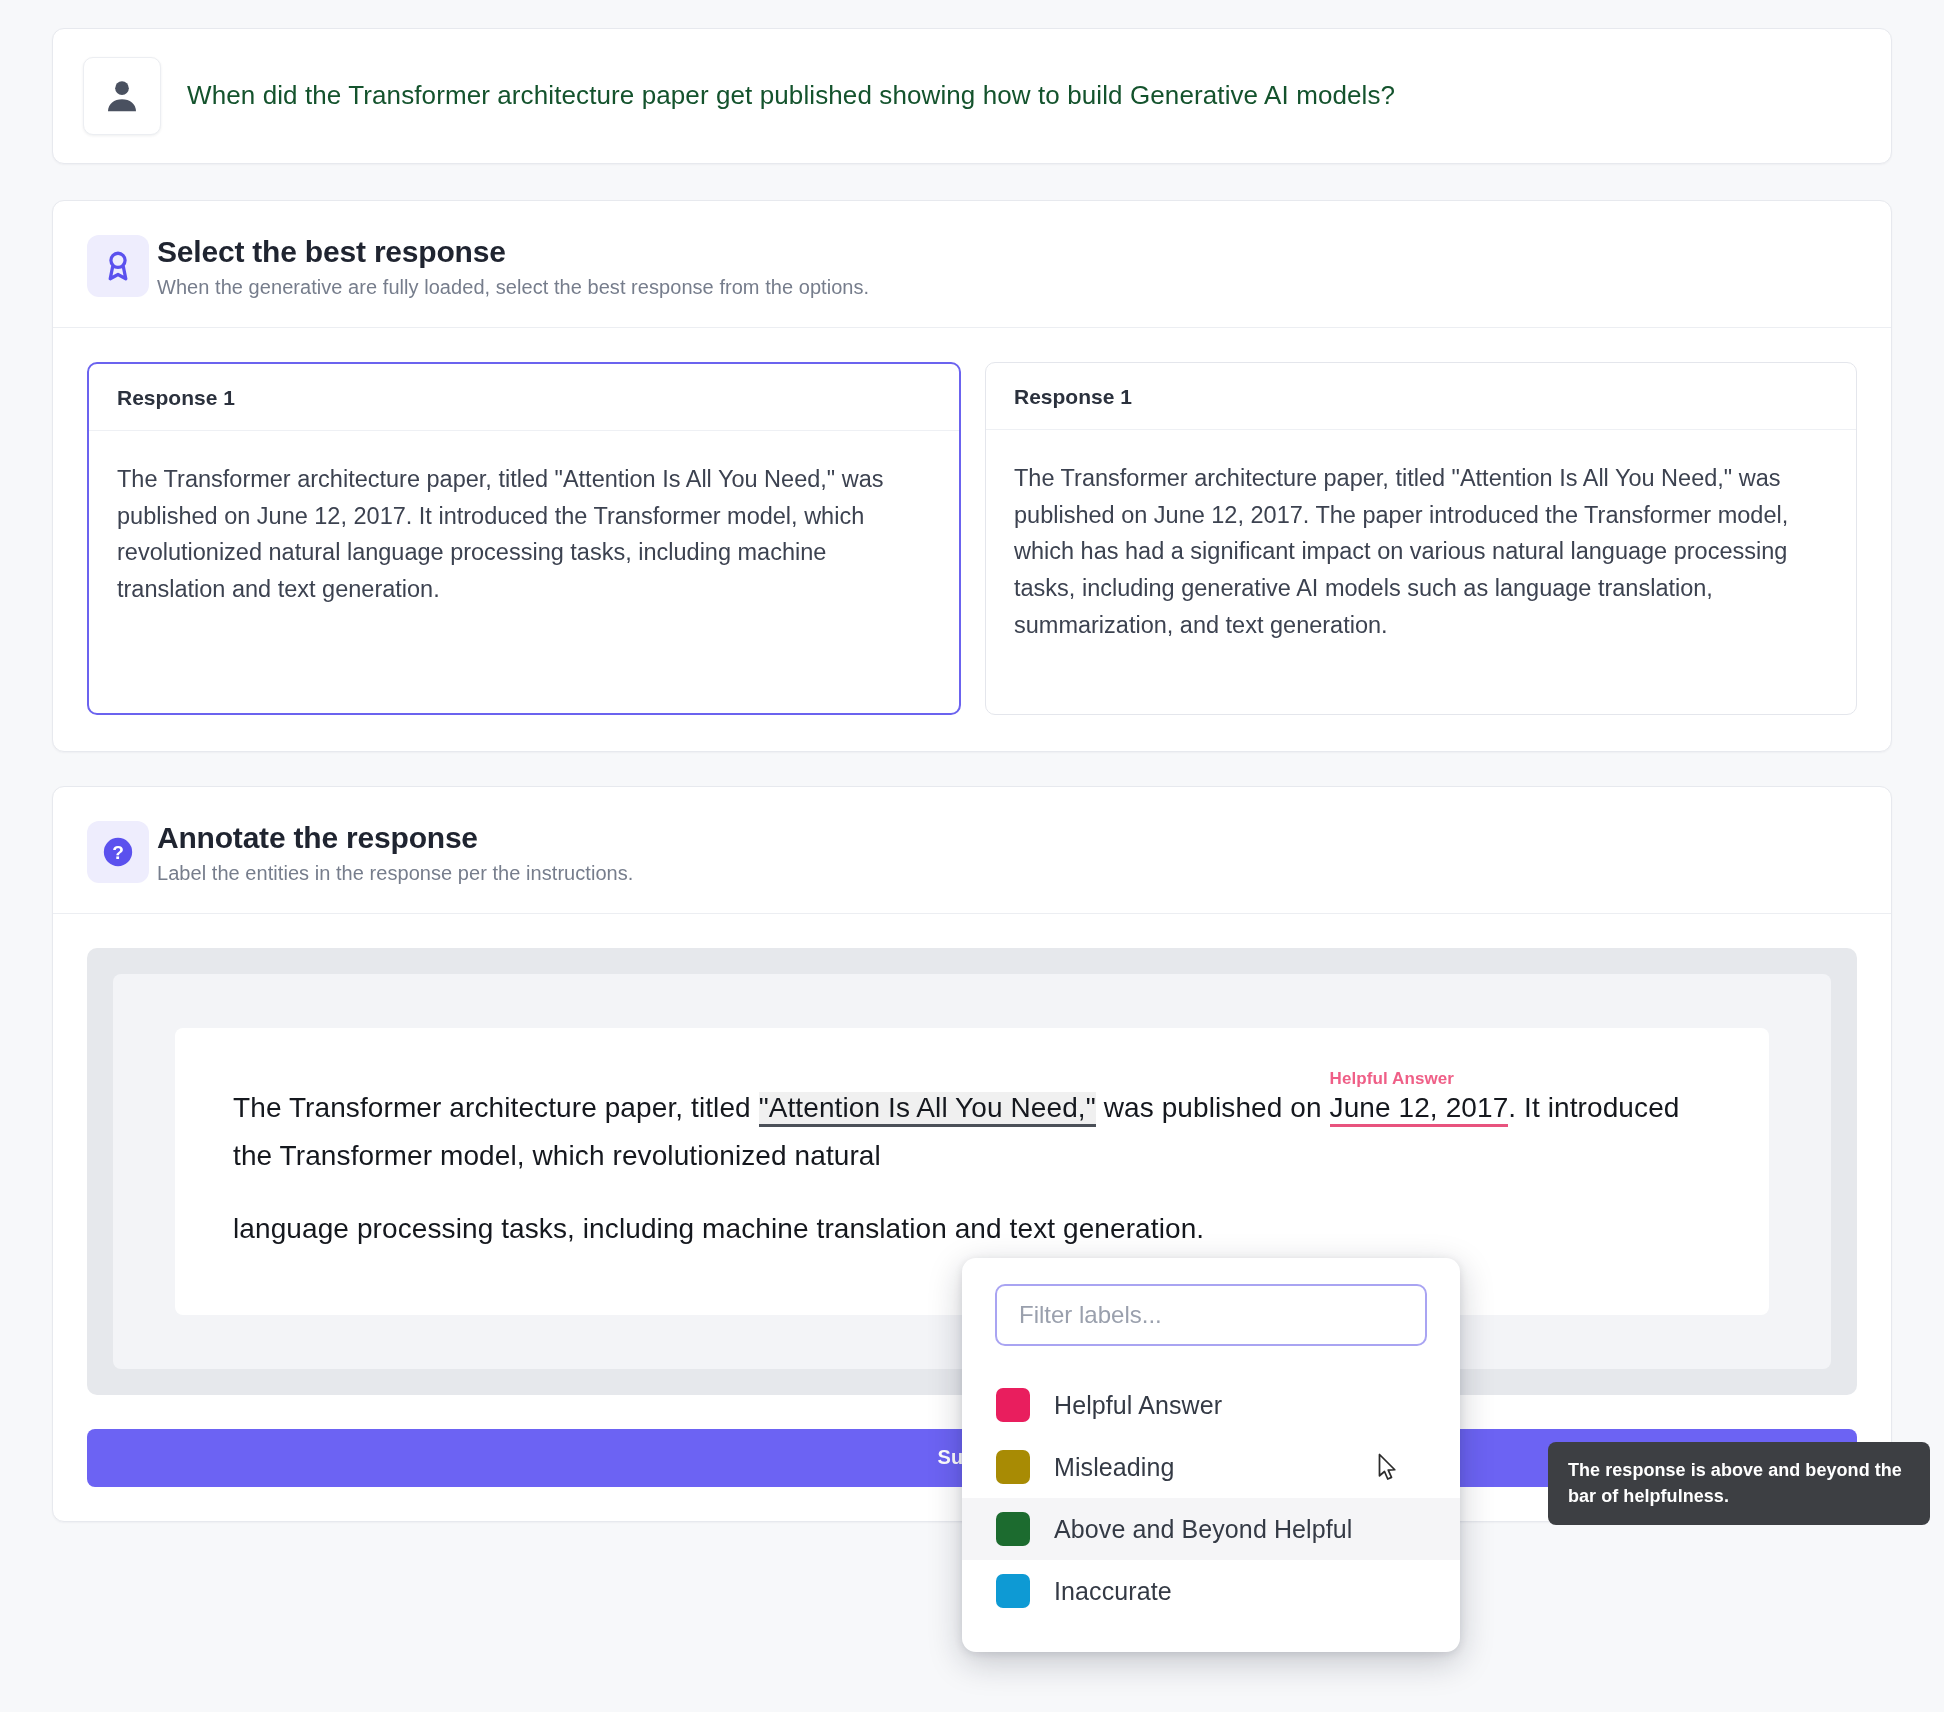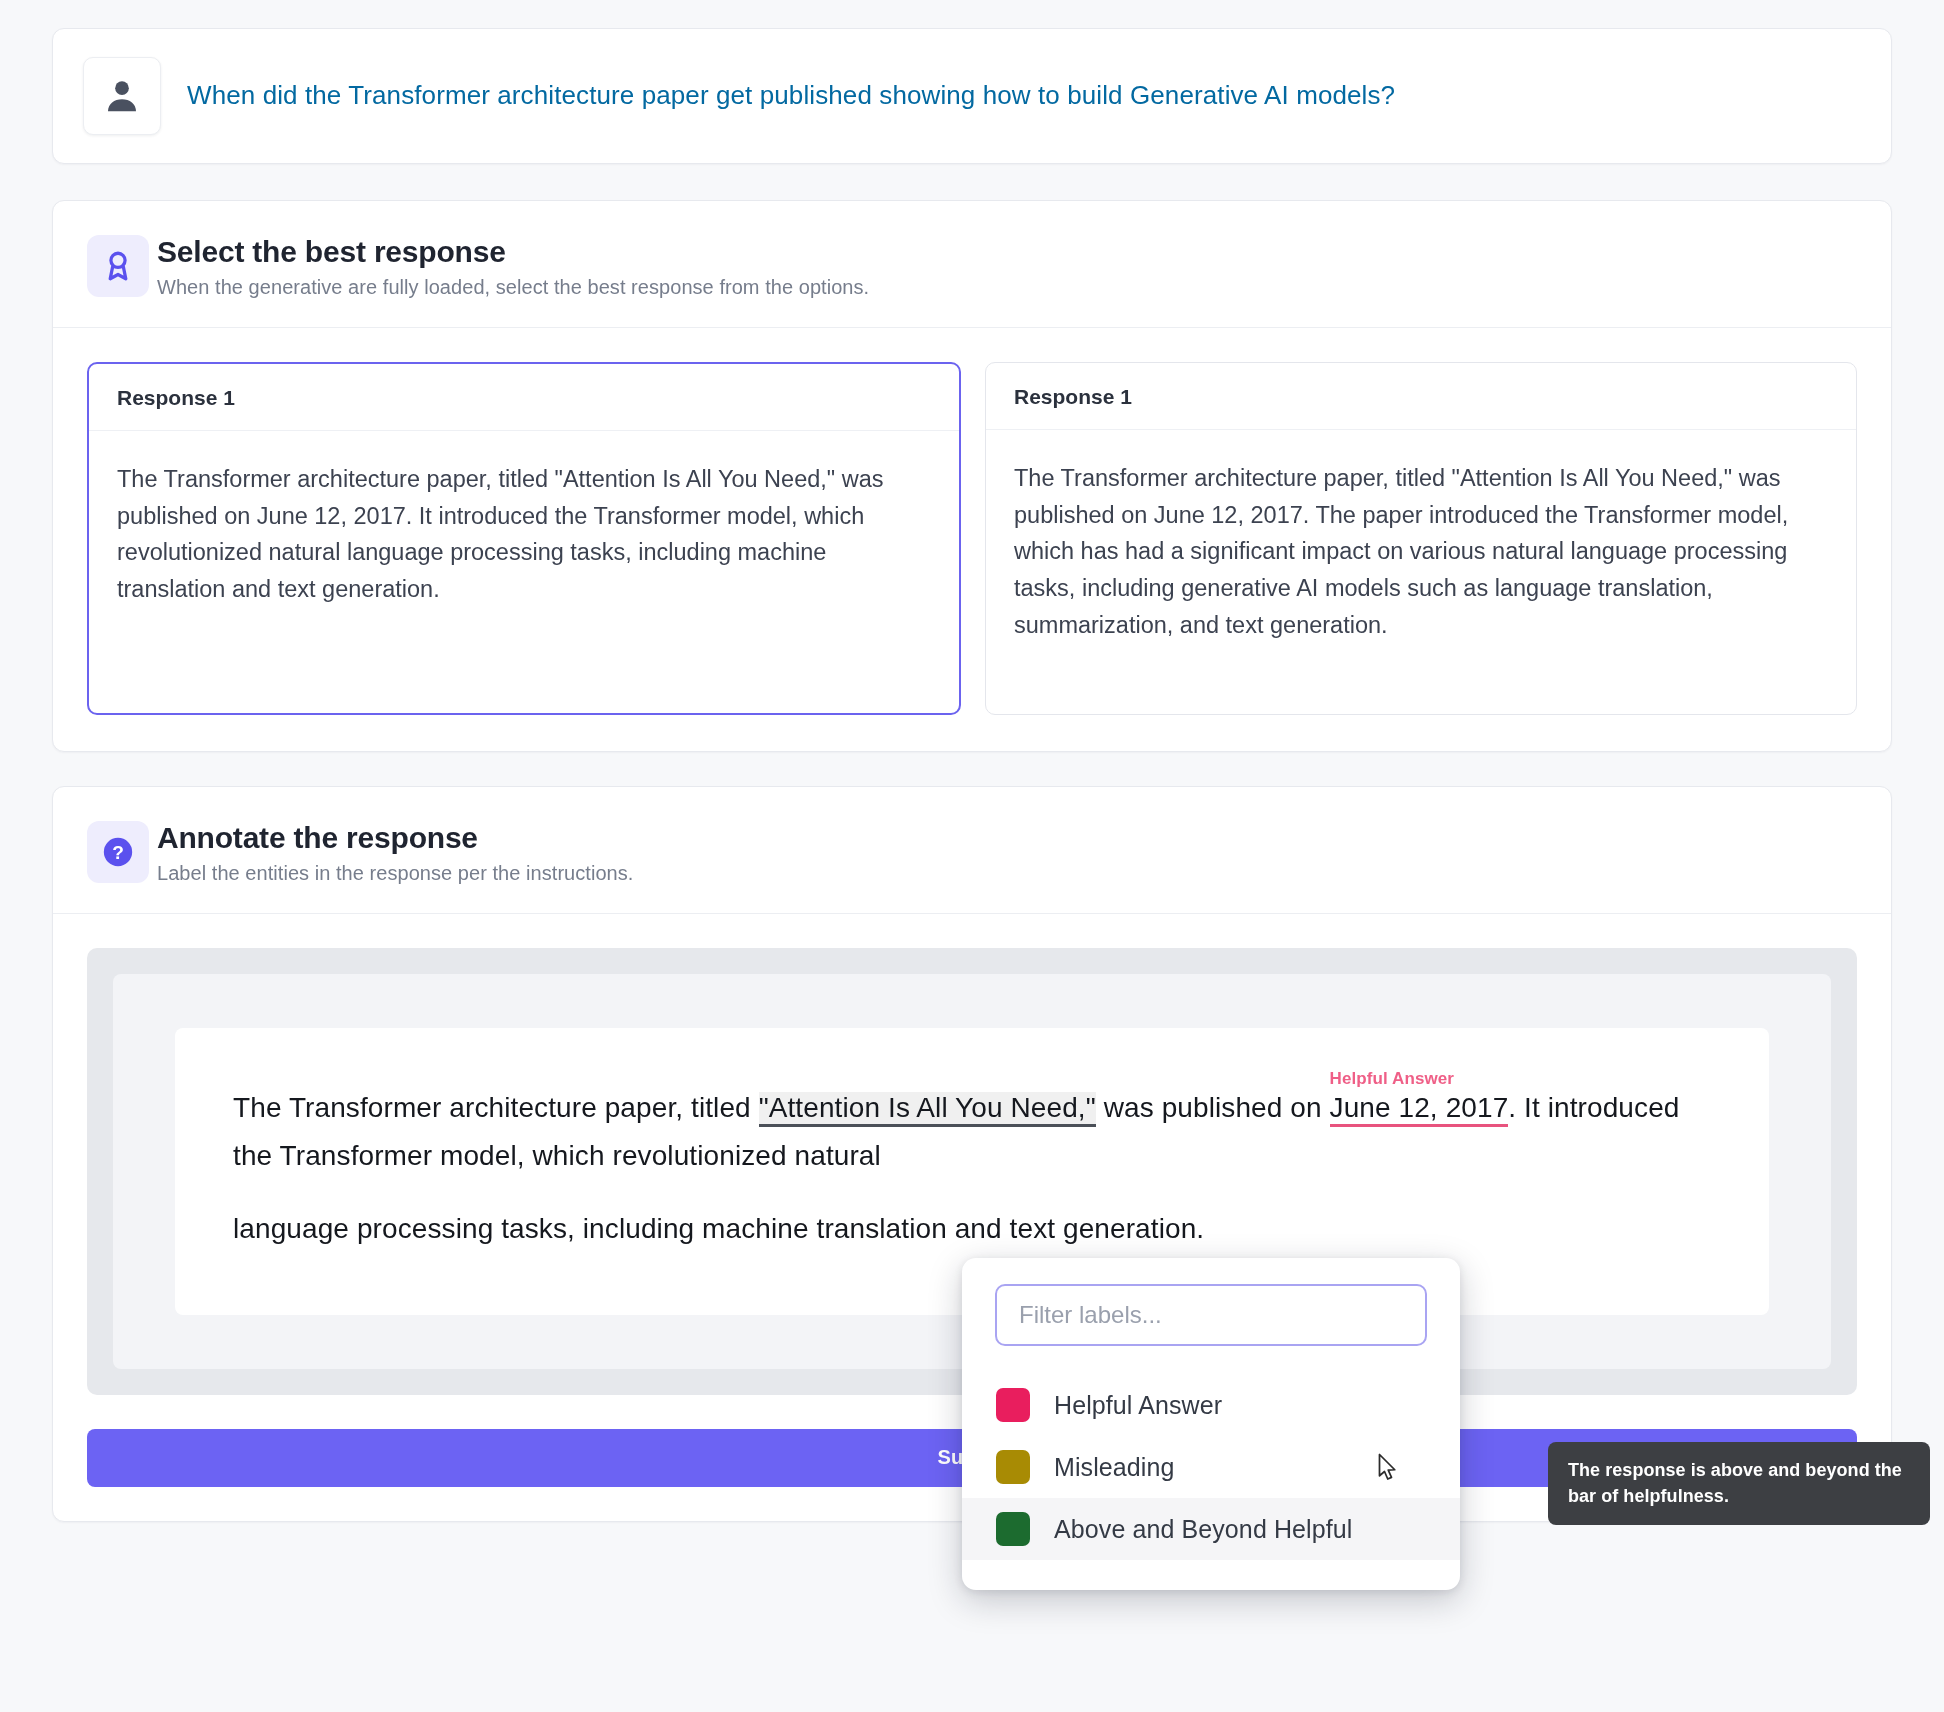--- a/index.html
+++ b/index.html
@@ -42,21 +42,21 @@
     border-radius: 10px;
     background: #ffffff;
     border: 1px solid #eceef2;
     box-shadow: 0 1px 3px rgba(16,24,40,.07);
     display: flex; align-items: center; justify-content: center;
     flex: 0 0 auto;
   }
   .avatar-box svg { width: 40px; height: 40px; display:block; }
   .prompt-text {
     font-size: 26px;
-    color: #0369a1;
+    color: #14532d;
     line-height: 1.35;
     letter-spacing: .1px;
   }
 
   
   .section-card { margin-bottom: 34px; }
 
   .section-head {
     display: flex;
     align-items: flex-start;
@@ -346,20 +346,24 @@
     <div class="label-row">
       <span class="label-swatch" style="background:#a88b04"></span>
       <span class="label-name">Misleading</span>
     </div>
 
     <div class="label-row hovered">
       <span class="label-swatch" style="background:#1c6b2f"></span>
       <span class="label-name">Above and Beyond Helpful</span>
     </div>
 
+    <div class="label-row">
+      <span class="label-swatch" style="background:#0e9ad4"></span>
+      <span class="label-name">Inaccurate</span>
+    </div>
   </div>
 
   <div class="tooltip">The response is above and beyond the bar of helpfulness.</div>
 
   <div class="cursor">
     <svg viewBox="0 0 24 28" xmlns="http://www.w3.org/2000/svg">
       <path d="M6 2 L6 19 L10 15.6 L12.6 21.6 L15.6 20.3 L13 14.5 L18.2 14.2 Z" fill="#ffffff" stroke="#2b2b2b" stroke-width="1.4" stroke-linejoin="round"></path>
     </svg>
   </div>
 

